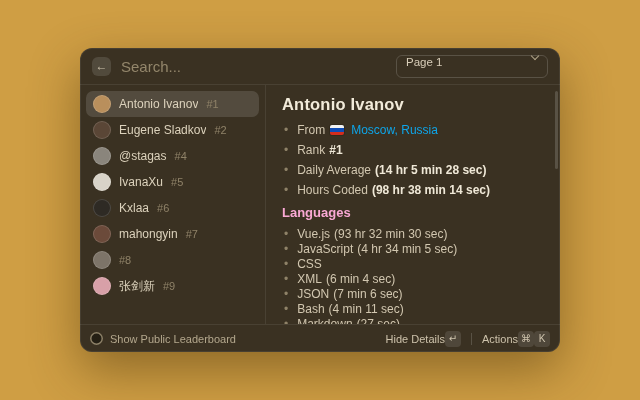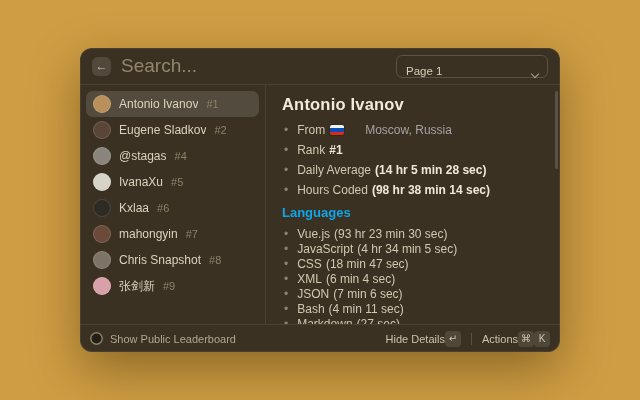--- a/index.html
+++ b/index.html
@@ -12,24 +12,24 @@
     box-shadow:0 18px 50px rgba(60,40,5,.45), inset 0 0 0 1px rgba(255,255,255,.07); }
 
   
   .header { position:absolute; top:0; left:0; right:0; height:37px; display:flex;
     align-items:center; padding:0 12px; gap:10px;
     border-bottom:1px solid rgba(255,255,255,.08); }
   .back-btn { width:19px; height:19px; border-radius:6px; background:rgba(255,255,255,.12);
     color:#cfc4ae; display:flex; align-items:center; justify-content:center;
     font-size:12px; flex:0 0 auto; cursor:pointer; }
   .search-input { flex:1; background:transparent; border:none; outline:none;
-    color:#e8e0cf; font-size:19px; font-family:inherit; }
+    color:#e8e0cf; font-size:15px; font-family:inherit; }
   .search-input::placeholder { color:#93866b; }
   .page-select { width:152px; height:23px; border:1px solid rgba(255,255,255,.16);
-    border-radius:6px; display:flex; align-items:flex-end; justify-content:space-between;
+    border-radius:6px; display:flex; align-items:flex-start; justify-content:space-between;
     padding:0 9px; color:#d8cdb8; font-size:11.5px; cursor:pointer; flex:0 0 auto; }
   .chevron { width:6px; height:6px; border-right:1.5px solid #b0a488;
     border-bottom:1.5px solid #b0a488; transform:rotate(45deg); margin-top:-3px; }
 
   
   .content { position:absolute; top:37px; bottom:28px; left:0; right:0; display:flex; }
   .list { width:186px; padding:6px 6px 0 6px; border-right:1px solid rgba(255,255,255,.08);
     overflow:hidden; flex:0 0 auto; }
   .list-item { height:26px; display:flex; align-items:center; gap:8px; padding:0 7px;
     border-radius:7px; cursor:pointer; }
@@ -42,25 +42,25 @@
 
   .detail { flex:1; padding:10px 14px 0 16px; overflow:hidden; position:relative; }
   .detail-title { font-size:16.5px; font-weight:700; color:#f2ebda; margin:0 0 9px;
     letter-spacing:.2px; }
   .bullet-row { display:flex; align-items:baseline; font-size:12px; line-height:14px;
     color:#d2c7b0; }
   .stats .bullet-row { margin-bottom:6px; }
   .langs .bullet-row { margin-bottom:1px; }
   .dot { color:#8f8268; margin:0 9px 0 2px; }
   .stat-value { margin-left:4px; font-weight:700; color:#efe8d7; }
-  .stat-value.normal { margin-left:16px; font-weight:400; color:#a3a3a3; }
+  .stat-value.normal { margin-left:2px; font-weight:400; color:#0ea5e9; }
   .flag { width:14px; height:10px; border-radius:2px; margin:0 5px 0 5px; align-self:center;
     background:linear-gradient(to bottom,#f2f2f2 0 33%,#0d4bb5 33% 66%,#d42d1d 66% 100%);
     box-shadow:0 0 0 1px rgba(0,0,0,.15); flex:0 0 auto; }
-  .section-heading { font-size:13px; font-weight:700; color:#0ea5e9; margin:8px 0 7px; }
+  .section-heading { font-size:13px; font-weight:700; color:#f9a8d4; margin:8px 0 7px; }
   .lang-time { margin-left:4px; }
   .scroll-thumb { position:absolute; right:2px; top:6px; width:3px; height:78px;
     border-radius:2px; background:rgba(255,255,255,.16); cursor:pointer; }
 
   
   .footer { position:absolute; left:0; right:0; bottom:0; height:28px;
     border-top:1px solid rgba(255,255,255,.08); display:flex; align-items:center;
     padding:8px 10px; gap:7px; }
   .ext-icon { width:13px; height:13px; border-radius:50%; background:#241f14;
     box-shadow:inset 0 0 0 1.5px #8d8168; flex:0 0 auto; }
@@ -119,21 +119,20 @@
         <span class="item-name">Kxlaa</span>
         <span class="item-rank">#6</span>
       </div>
       <div class="list-item">
         <span class="avatar" style="background: rgb(107, 74, 58);"></span>
         <span class="item-name">mahongyin</span>
         <span class="item-rank">#7</span>
       </div>
       <div class="list-item">
         <span class="avatar" style="background: rgb(125, 116, 104);"></span>
-        <span class="item-name">Chris Snapshot</span>
         <span class="item-rank">#8</span>
       </div>
       <div class="list-item">
         <span class="avatar" style="background: rgb(216, 160, 168);"></span>
         <span class="item-name">张剑新</span>
         <span class="item-rank">#9</span>
       </div>
     </div>
 
     <div class="detail">
@@ -162,31 +161,30 @@
           <span class="stat-value">(98 hr 38 min 14 sec)</span>
         </div>
       </div>
 
       <h2 class="section-heading">Languages</h2>
 
       <div class="langs">
         <div class="bullet-row">
           <span class="dot">•</span>
           <span>Vue.js</span>
-          <span class="lang-time">(93 hr 23 min 30 sec)</span>
+          <span class="lang-time">(93 hr 32 min 30 sec)</span>
         </div>
         <div class="bullet-row">
           <span class="dot">•</span>
           <span>JavaScript</span>
           <span class="lang-time">(4 hr 34 min 5 sec)</span>
         </div>
         <div class="bullet-row">
           <span class="dot">•</span>
           <span>CSS</span>
-          <span class="lang-time">(18 min 47 sec)</span>
         </div>
         <div class="bullet-row">
           <span class="dot">•</span>
           <span>XML</span>
           <span class="lang-time">(6 min 4 sec)</span>
         </div>
         <div class="bullet-row">
           <span class="dot">•</span>
           <span>JSON</span>
           <span class="lang-time">(7 min 6 sec)</span>

